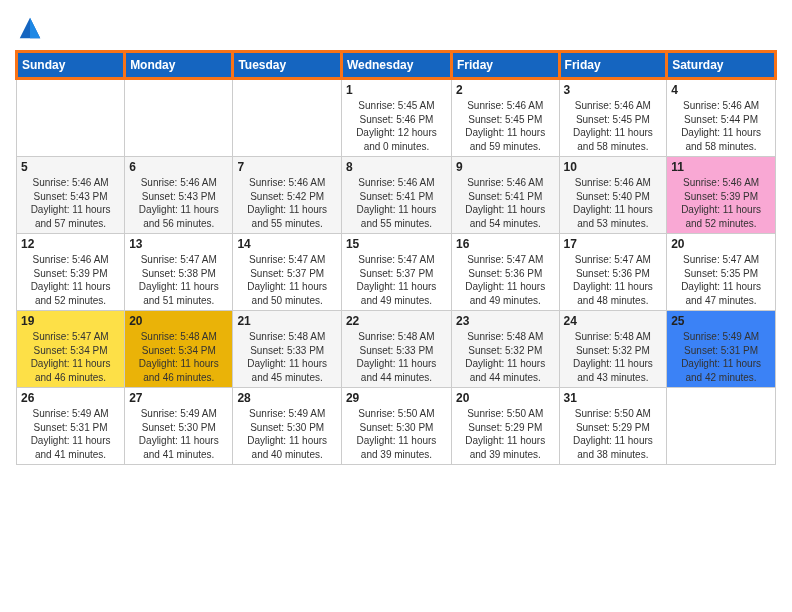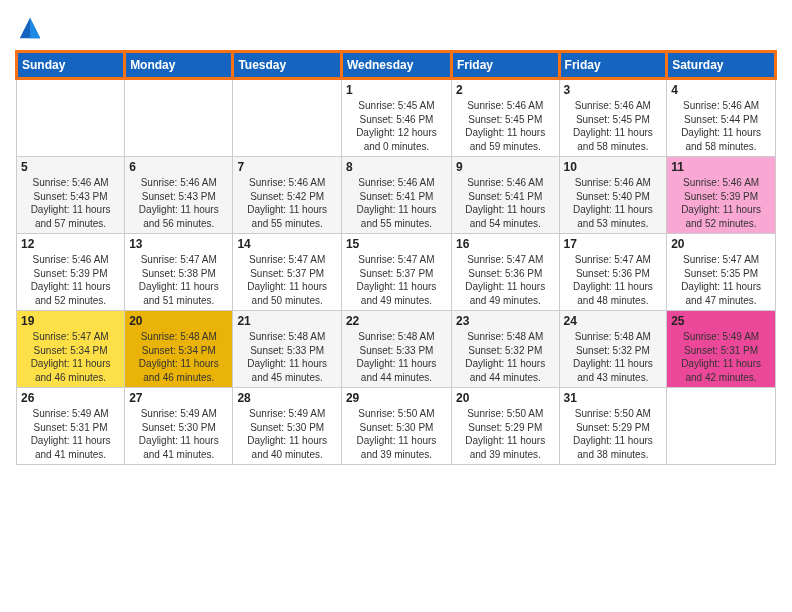--- a/index.html
+++ b/index.html
@@ -297,21 +297,21 @@
 Daylight: 11 hours
 and 44 minutes.</div>
         </td>
         <td style="background: rgb(245, 245, 245);">
           <span class="day-num">24</span>
           <div class="day-info" style="white-space: pre-line;">Sunrise: 5:48 AM
 Sunset: 5:32 PM
 Daylight: 11 hours
 and 43 minutes.</div>
         </td>
-        <td style="background: #ec4899;">
+        <td style="background: #3b82f6;">
           <span class="day-num">25</span>
           <div class="day-info" style="white-space: pre-line;">Sunrise: 5:49 AM
 Sunset: 5:31 PM
 Daylight: 11 hours
 and 42 minutes.</div>
         </td>
       </tr>
       <tr>
         <td>
           <span class="day-num">26</span>

